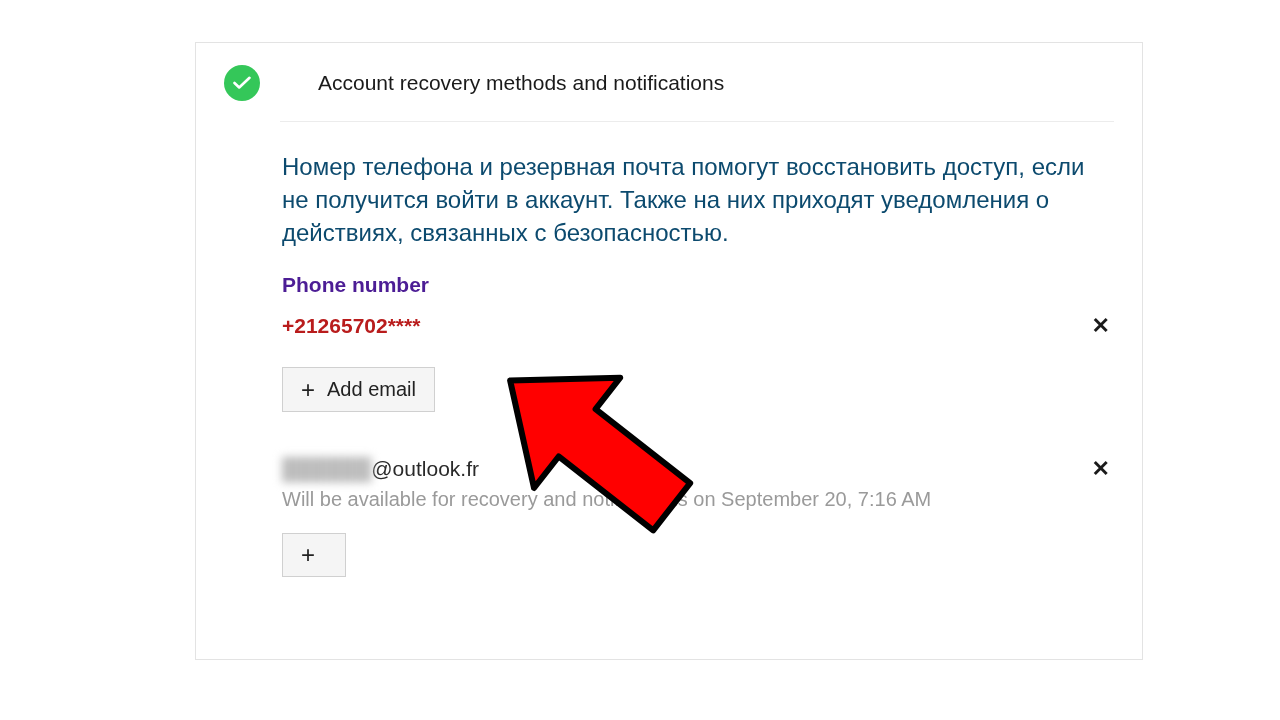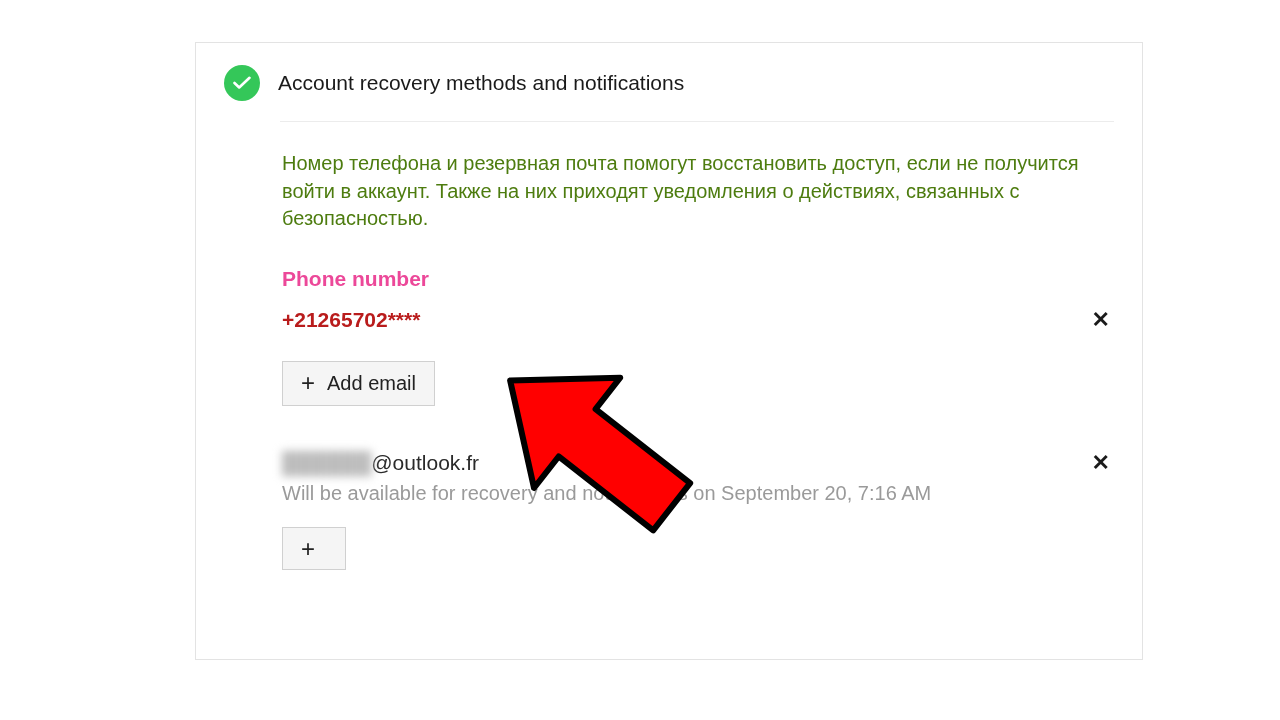--- a/index.html
+++ b/index.html
@@ -18,20 +18,21 @@
     width: 948px;
     height: 618px;
     border: 1px solid #e3e3e3;
     background: #ffffff;
     box-sizing: border-box;
   }
   .panel-header {
     display: flex;
     align-items: center;
     padding: 22px 28px 0 28px;
+    gap: 40px;
   }
   .check-badge {
     width: 36px;
     height: 36px;
     border-radius: 50%;
     background: #34c759;
     display: flex;
     align-items: center;
     justify-content: center;
     flex-shrink: 0;
@@ -44,30 +45,30 @@
   }
   .divider {
     margin: 20px 28px 0 84px;
     height: 1px;
     background: #ececec;
   }
   .content {
     padding: 28px 28px 0 86px;
   }
   .description {
-    font-size: 20px;
+    font-size: 24px;
     line-height: 1.38;
-    color: #4d7c0f;
-    margin-bottom: 34px;
+    color: #0c4a6e;
+    margin-bottom: 24px;
     max-width: 810px;
   }
   .section-label {
     font-size: 21px;
     font-weight: bold;
-    color: #ec4899;
+    color: #4c1d95;
     margin-bottom: 14px;
   }
   .value-row {
     display: flex;
     justify-content: space-between;
     align-items: center;
     margin-bottom: 4px;
   }
   .value-text {
     font-size: 21px;

